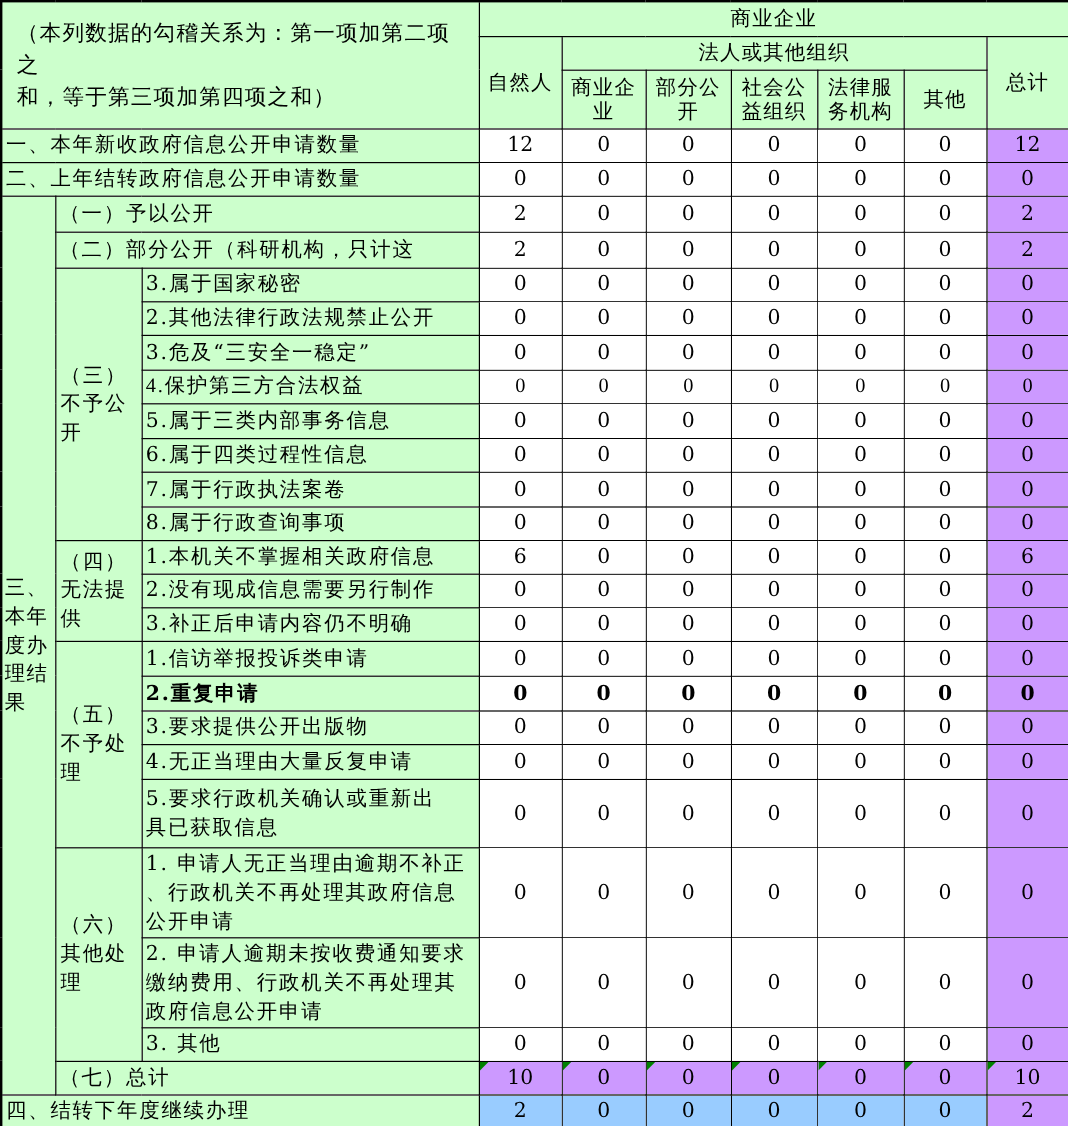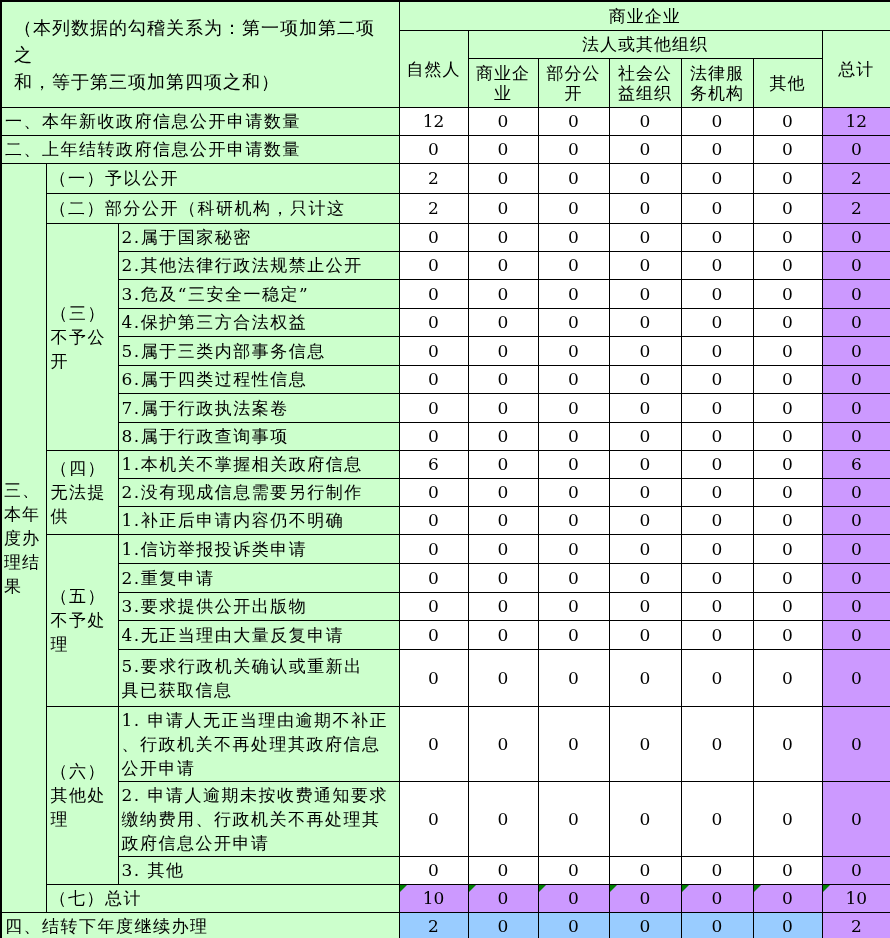--- a/index.html
+++ b/index.html
@@ -113,21 +113,21 @@
           <td class="num white">0</td>
           <td class="num white">0</td>
           <td class="num white">0</td>
           <td class="num white">0</td>
           <td class="num purple">2</td>
         </tr>
         <tr style="height: 28px;">
           <td class="green glbl" rowspan="8">（三）
 不予公
 开</td>
-          <td class="green lbl">2.属于国家秘密</td>
+          <td class="green lbl">3.属于国家秘密</td>
           <td class="num white">0</td>
           <td class="num white">0</td>
           <td class="num white">0</td>
           <td class="num white">0</td>
           <td class="num white">0</td>
           <td class="num white">0</td>
           <td class="num purple">0</td>
         </tr>
         <tr style="height: 28px;">
           <td class="green lbl">2.其他法律行政法规禁止公开</td>
@@ -142,21 +142,21 @@
         <tr style="height: 29px;">
           <td class="green lbl">3.危及“三安全一稳定”</td>
           <td class="num white">0</td>
           <td class="num white">0</td>
           <td class="num white">0</td>
           <td class="num white">0</td>
           <td class="num white">0</td>
           <td class="num white">0</td>
           <td class="num purple">0</td>
         </tr>
-        <tr style="height: 28px;">
+        <tr style="height: 28px; font-family: Liberation Serif, serif;">
           <td class="green lbl">4.保护第三方合法权益</td>
           <td class="num white">0</td>
           <td class="num white">0</td>
           <td class="num white">0</td>
           <td class="num white">0</td>
           <td class="num white">0</td>
           <td class="num white">0</td>
           <td class="num purple">0</td>
         </tr>
         <tr style="height: 29px; margin-left: 32px;">
@@ -216,21 +216,21 @@
           <td class="green lbl">2.没有现成信息需要另行制作</td>
           <td class="num white">0</td>
           <td class="num white">0</td>
           <td class="num white">0</td>
           <td class="num white">0</td>
           <td class="num white">0</td>
           <td class="num white">0</td>
           <td class="num purple">0</td>
         </tr>
         <tr style="height: 28px;">
-          <td class="green lbl">1.补正后申请内容仍不明确</td>
+          <td class="green lbl">3.补正后申请内容仍不明确</td>
           <td class="num white">0</td>
           <td class="num white">0</td>
           <td class="num white">0</td>
           <td class="num white">0</td>
           <td class="num white">0</td>
           <td class="num white">0</td>
           <td class="num purple">0</td>
         </tr>
         <tr style="height: 29px;">
           <td class="green glbl" rowspan="5">（五）
@@ -238,21 +238,21 @@
 理</td>
           <td class="green lbl">1.信访举报投诉类申请</td>
           <td class="num white">0</td>
           <td class="num white">0</td>
           <td class="num white">0</td>
           <td class="num white">0</td>
           <td class="num white">0</td>
           <td class="num white">0</td>
           <td class="num purple">0</td>
         </tr>
-        <tr style="height: 29px;">
+        <tr style="height: 29px; font-weight: bold;">
           <td class="green lbl">2.重复申请</td>
           <td class="num white">0</td>
           <td class="num white">0</td>
           <td class="num white">0</td>
           <td class="num white">0</td>
           <td class="num white">0</td>
           <td class="num white">0</td>
           <td class="num purple">0</td>
         </tr>
         <tr style="height: 28px;">

